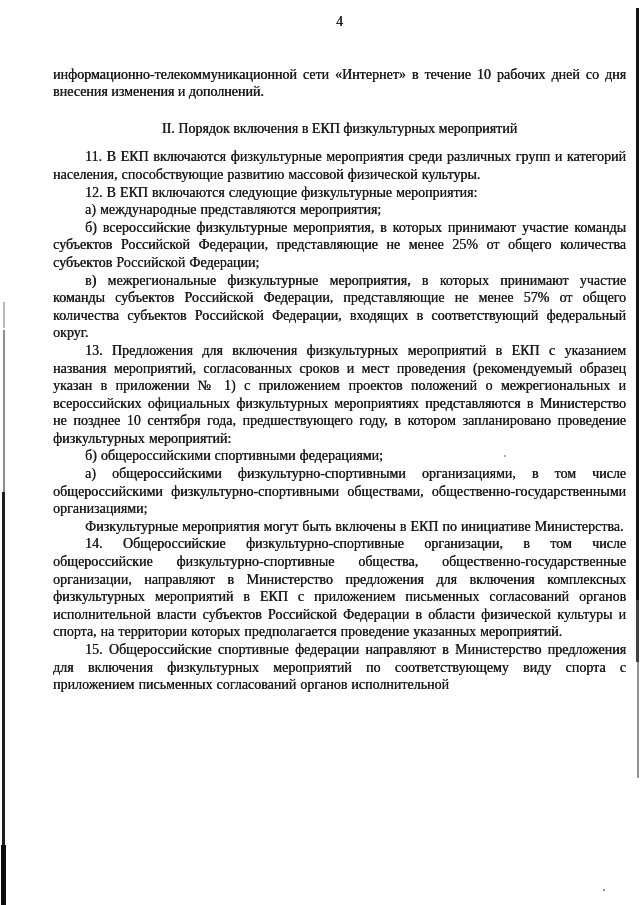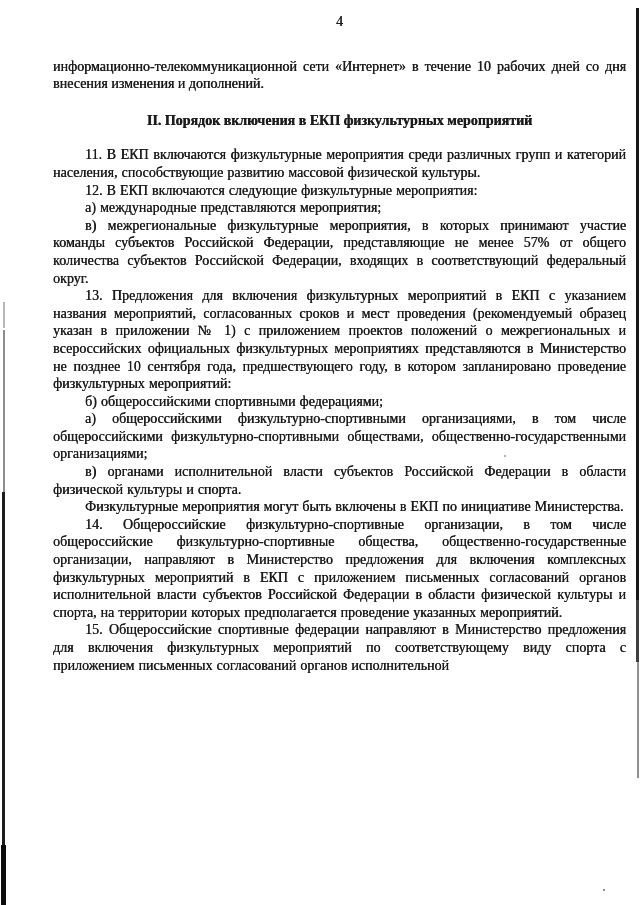--- a/index.html
+++ b/index.html
@@ -18,33 +18,33 @@
     font-size:14px;
     line-height:17.6px;
     text-shadow:0.35px 0 0 currentColor; 
   }
   .page-number{
     margin-top:13px;
     text-align:center;
     line-height:17.6px;
   }
   .intro-paragraph{
-    margin:27px 0 0 0;
+    margin:35px 0 0 0;
     text-align:justify;
     text-align-last:left;
     text-indent:0;
   }
   .section-heading{
     margin:19px 0 0 0;
     font-size:14px;
     line-height:17.6px;
-    font-weight:bold;
+    font-weight:normal;
     text-align:center;
   }
-  .body-text{margin-top:17px;}
+  .body-text{margin-top:11px;}
   .body-text p{
     margin:0;
     text-align:justify;
     text-align-last:left;
     text-indent:32px;
     word-spacing:0.5px;
   }
   
   .artifact{position:absolute;pointer-events:none;}
   .r-bar-1{left:636px;top:8px;width:3px;height:592px;background:#161616;}
@@ -67,25 +67,25 @@
     <div class="page-number">4</div>
 
     <p class="intro-paragraph">информационно-телекоммуникационной сети «Интернет» в течение 10 рабочих дней со дня внесения изменения и дополнений.</p>
 
     <h2 class="section-heading">II. Порядок включения в ЕКП физкультурных мероприятий</h2>
 
     <div class="body-text">
       <p>11. В ЕКП включаются физкультурные мероприятия среди различных групп и категорий населения, способствующие развитию массовой физической культуры.</p>
       <p>12. В ЕКП включаются следующие физкультурные мероприятия:</p>
       <p>а) международные представляются мероприятия;</p>
+      <p>б) всероссийские физкультурные мероприятия, в которых принимают участие команды субъектов Российской Федерации, представляющие не менее 25% от общего количества субъектов Российской Федерации;</p>
       <p>в) межрегиональные физкультурные мероприятия, в которых принимают участие команды субъектов Российской Федерации, представляющие не менее 57% от общего количества субъектов Российской Федерации, входящих в соответствующий федеральный округ.</p>
       <p>13. Предложения для включения физкультурных мероприятий в ЕКП с указанием названия мероприятий, согласованных сроков и мест проведения (рекомендуемый образец указан в приложении № 1) с приложением проектов положений о межрегиональных и всероссийских официальных физкультурных мероприятиях представляются в Министерство не позднее 10 сентября года, предшествующего году, в котором запланировано проведение физкультурных мероприятий:</p>
       <p>б) общероссийскими спортивными федерациями;</p>
       <p>а) общероссийскими физкультурно-спортивными организациями, в том числе общероссийскими физкультурно-спортивными обществами, общественно-государственными организациями;</p>
-      <p>в) органами исполнительной власти субъектов Российской Федерации в области физической культуры и спорта.</p>
       <p>Физкультурные мероприятия могут быть включены в ЕКП по инициативе Министерства.</p>
       <p>14. Общероссийские физкультурно-спортивные организации, в том числе общероссийские физкультурно-спортивные общества, общественно-государственные организации, направляют в Министерство предложения для включения комплексных физкультурных мероприятий в ЕКП с приложением письменных согласований органов исполнительной власти субъектов Российской Федерации в области физической культуры и спорта, на территории которых предполагается проведение указанных мероприятий.</p>
       <p>15. Общероссийские спортивные федерации направляют в Министерство предложения для включения физкультурных мероприятий по соответствующему виду спорта с приложением письменных согласований органов исполнительной</p>
     </div>
 
   </div>
 
   <div class="artifact r-bar-1"></div>
   <div class="artifact r-bar-2"></div>
   <div class="artifact r-bar-3"></div>

